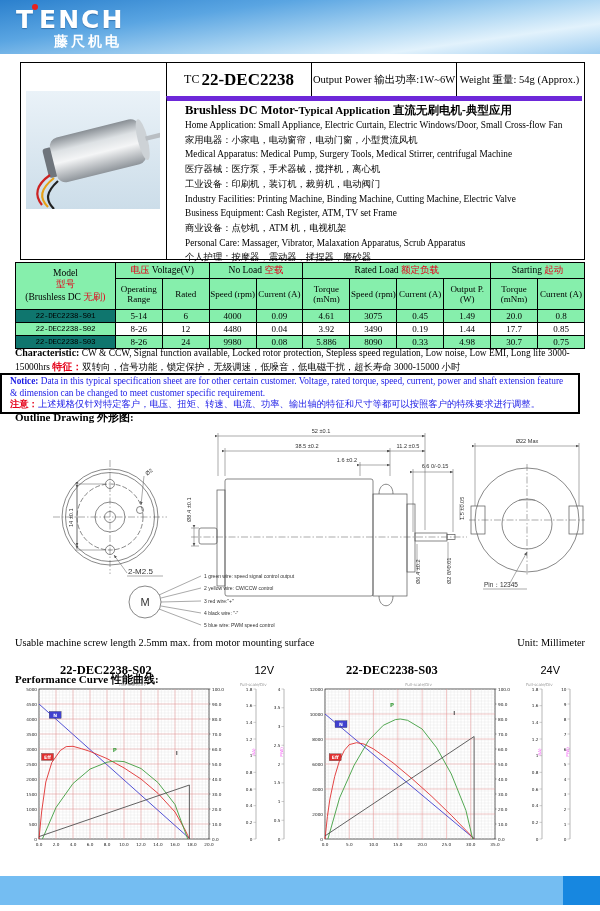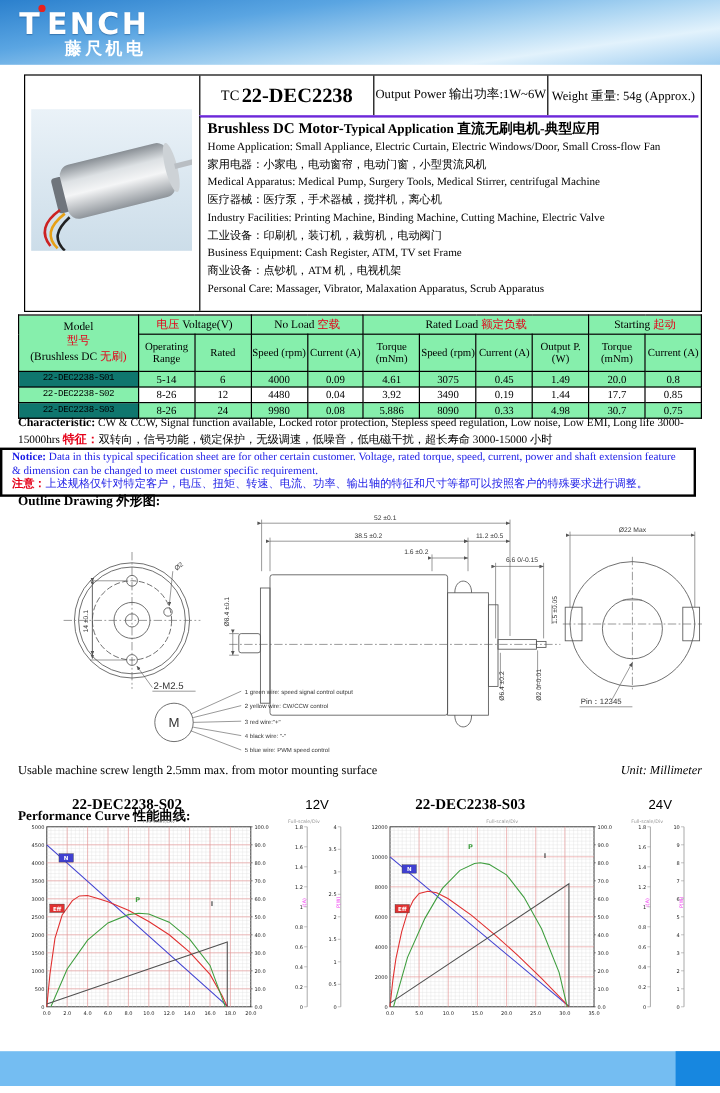--- a/index.html
+++ b/index.html
@@ -18,21 +18,21 @@
   
   .toptable{position:absolute;left:20px;top:62px;width:563px;border:1px solid #000;
             display:grid;grid-template-columns:145px 145px 145px 126px;grid-template-rows:33px 163px;}
   .cell{border-left:1px solid #000;border-top:0;box-sizing:border-box;}
   .photo-cell{grid-column:1;grid-row:1/3;border-left:0;position:relative;}
   .tc-cell{display:flex;align-items:center;justify-content:center;}
   .tc-pre{font-size:12px;margin-right:2px;}
   .tc-model{font-size:17px;font-weight:bold;}
   .pw-cell{display:flex;align-items:center;justify-content:center;font-size:10.5px;line-height:12px;}
   .wt-cell{display:flex;align-items:center;justify-content:center;font-size:10.5px;text-align:center;}
-  .app-cell{grid-column:2/5;grid-row:2;border-top:2px solid #6d28d9;padding:2px 5px 0 6px;}
+  .app-cell{grid-column:2/5;grid-row:2;border-top:5px solid #6d28d9;padding:2px 5px 0 18px;}
   .app-title{font-weight:bold;font-size:12.5px;line-height:15px;}
   .app-title .t2{font-size:11px;}
   .app-title .cn{font-size:11.5px;}
   .app-line{font-size:9.3px;line-height:14.7px;white-space:nowrap;}
   .photo-box{position:absolute;left:5px;top:28px;width:134px;height:118px;
              background:linear-gradient(180deg,#eaf2f8,#ccdde9);}
   
   table.spec{position:absolute;left:15px;top:262px;width:570px;border-collapse:collapse;
              font-size:9px;text-align:center;}
   table.spec th,table.spec td{border:1px solid #000;padding:0;font-weight:normal;}
@@ -50,21 +50,21 @@
   .notice{position:absolute;left:0;top:373px;width:560px;border:2px solid #000;
           padding:1px 8px;font-size:9.3px;line-height:11.6px;color:#1a1ae6;}
   .notice .nred{color:#e50019;font-weight:bold;}
   .sec-label{position:absolute;left:15px;font-weight:bold;font-size:11px;}
   
   .drawing{position:absolute;left:15px;top:424px;}
   .drawing text{font-family:"Liberation Sans",sans-serif;font-size:5.6px;fill:#333;}
   .drawing .big{font-size:8px;}
   .drawing .pin{font-size:6.5px;}
   .usable{position:absolute;left:15px;top:637px;width:570px;font-size:10.3px;}
-  .usable .unit{float:right;font-style:italic;}
+  .usable .unit{float:right;}
   .perf{top:672px;}
   
   .chart-block{position:absolute;top:663px;width:280px;}
   .cb1{left:20px;} .cb2{left:306px;}
   .chart-head{display:flex;align-items:baseline;padding:0 26px 0 40px;height:16px;}
   .chart-title{font-weight:bold;font-size:12.5px;}
   .chart-volt{margin-left:auto;font-size:11px;font-family:"Liberation Sans",sans-serif;}
   .chart-svg text{font-family:"DejaVu Sans",sans-serif;}
   
   .footband{position:absolute;left:0;top:876px;width:600px;height:29px;background:#74bdf2;}
@@ -117,25 +117,26 @@
     <div class="cell wt-cell">Weight  重量: 54g (Approx.)</div>
     <div class="cell app-cell">
       <div class="app-title">
         <span>Brushless DC Motor-</span><span class="t2">Typical Application</span><span class="cn"> 直流无刷电机-典型应用</span>
       </div>
       <div id="app-lines">
           <div class="app-line">Home Application: Small Appliance, Electric Curtain, Electric Windows/Door, Small Cross-flow Fan</div>
           <div class="app-line">家用电器：小家电，电动窗帘，电动门窗，小型贯流风机</div>
           <div class="app-line">Medical Apparatus: Medical Pump, Surgery Tools, Medical Stirrer, centrifugal Machine</div>
           <div class="app-line">医疗器械：医疗泵，手术器械，搅拌机，离心机</div>
+          <div class="app-line">工业设备：印刷机，装订机，裁剪机，电动阀门</div>
           <div class="app-line">Industry Facilities: Printing Machine, Binding Machine, Cutting Machine, Electric Valve</div>
-          <div class="app-line">工业设备：印刷机，装订机，裁剪机，电动阀门</div>
           <div class="app-line">Business Equipment: Cash Register, ATM, TV set Frame</div>
           <div class="app-line">商业设备：点钞机，ATM 机，电视机架</div>
           <div class="app-line">Personal Care: Massager, Vibrator, Malaxation Apparatus, Scrub Apparatus</div>
+          <div class="app-line">个人护理：按摩器，震动器，揉捏器，磨砂器</div>
         </div>
     </div>
   </div>
 
   <table class="spec">
     <colgroup>
         <col style="width:100px">
         <col span="10" style="width:47px">
       </colgroup>
     <thead>

